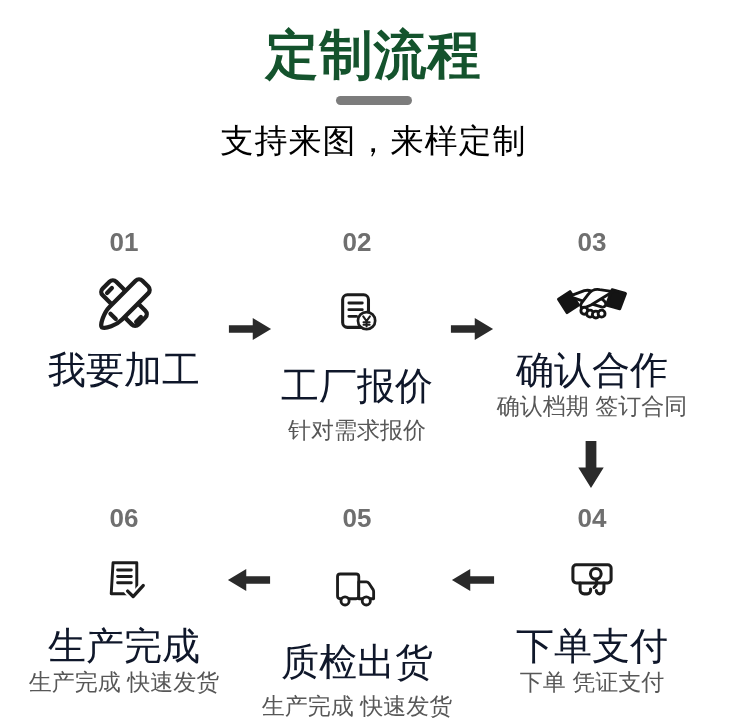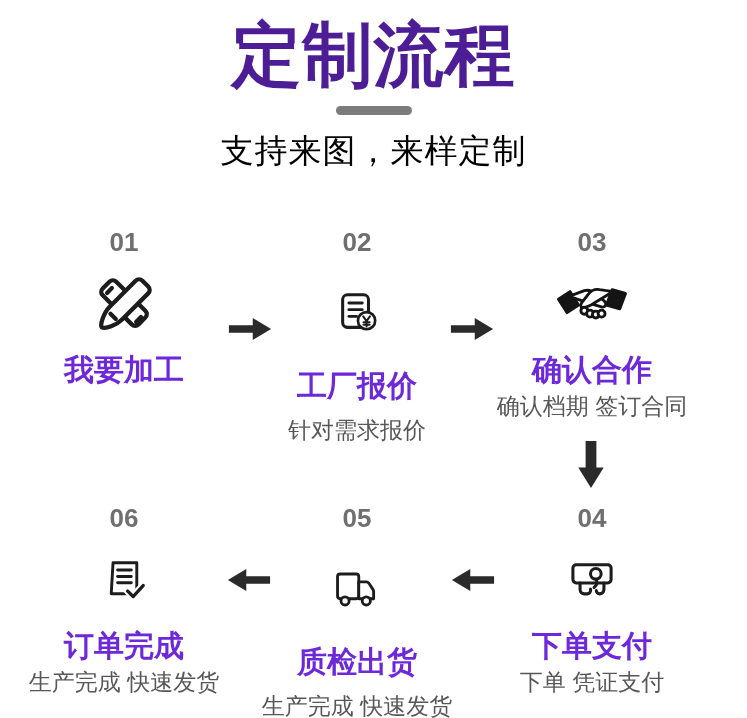--- a/index.html
+++ b/index.html
@@ -16,26 +16,26 @@
     overflow: hidden;
     margin: 0 auto;
   }
   
   .header {
     position: absolute;
     top: 0; left: 0; right: 0;
     text-align: center;
   }
   .title {
-    margin-top: 17px;
-    font-size: 70px;
+    margin-top: 26px;
+    font-size: 53px;
     line-height: 1.1;
     font-weight: 900;
     letter-spacing: 1px;
-    color: #4c1d95;
+    color: #14532d;
   }
   .divider {
     width: 76px;
     height: 9px;
     border-radius: 5px;
     background: #7c7c7c;
     margin: 12px auto 0 auto;
   }
   .subtitle {
     margin-top: 14px;
@@ -61,23 +61,23 @@
   }
   .icon-box {
     margin-top: 16px;
     height: 66px;
     display: flex;
     align-items: center;
     justify-content: center;
   }
   .step-title {
     margin-top: 16px;
-    font-size: 30px;
-    font-weight: 700;
-    color: #6d28d9;
+    font-size: 38px;
+    font-weight: 400;
+    color: #0f172a;
     white-space: nowrap;
     line-height: 32px;
   }
   .step-subtitle {
     margin-top: 7px;
     font-size: 23px;
     color: #575757;
     white-space: nowrap;
     line-height: 26px;
   }
@@ -191,21 +191,21 @@
     <div class="icon-box">
       <svg width="42" height="44" viewBox="0 0 46 48">
         <g stroke="#1c1c1c" stroke-width="3.2" stroke-linecap="round" stroke-linejoin="round">
           <path d="M11 4 H37 V38 H9 Z" fill="#ffffff"></path>
           <path d="M16 12 h15 M16 19 h15 M16 26 h15" fill="none"></path>
           <path d="M27 35 l6 6 L44 29" stroke="#ffffff" stroke-width="8" fill="none"></path>
           <path d="M27 35 l6 6 L44 29" stroke-width="3.6" fill="none"></path>
         </g>
       </svg>
     </div>
-    <div class="step-title">订单完成</div>
+    <div class="step-title">生产完成</div>
     <div class="step-subtitle">生产完成 快速发货</div>
   </div>
 
   <div class="arrow" style="left:228px; top:318px;">
     <svg width="44" height="22" viewBox="0 0 46 24">
       <path d="M0 8 H26 V0 L46 12 L26 24 V16 H0 Z" fill="#2a2a2a"></path>
     </svg>
   </div>
   <div class="arrow" style="left:450px; top:318px;">
     <svg width="44" height="22" viewBox="0 0 46 24">

